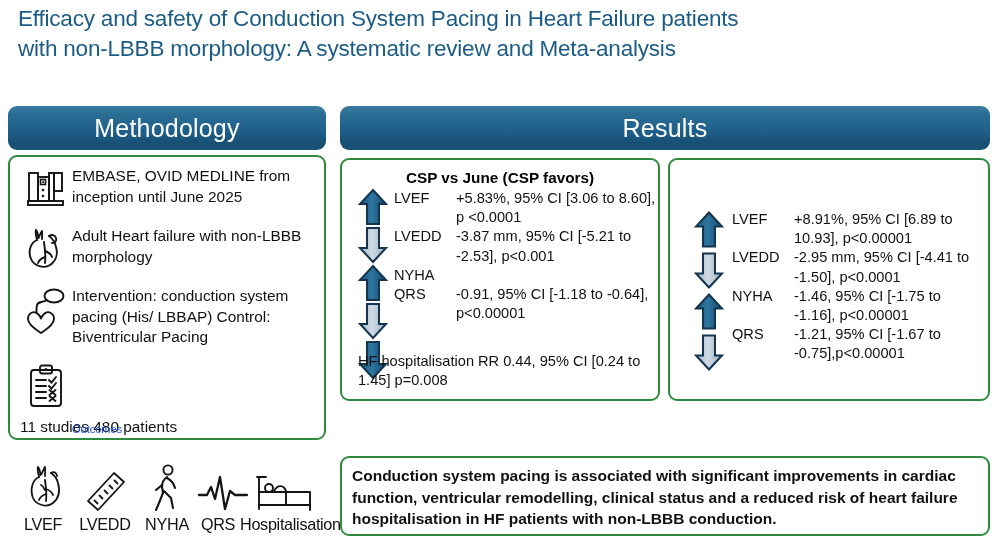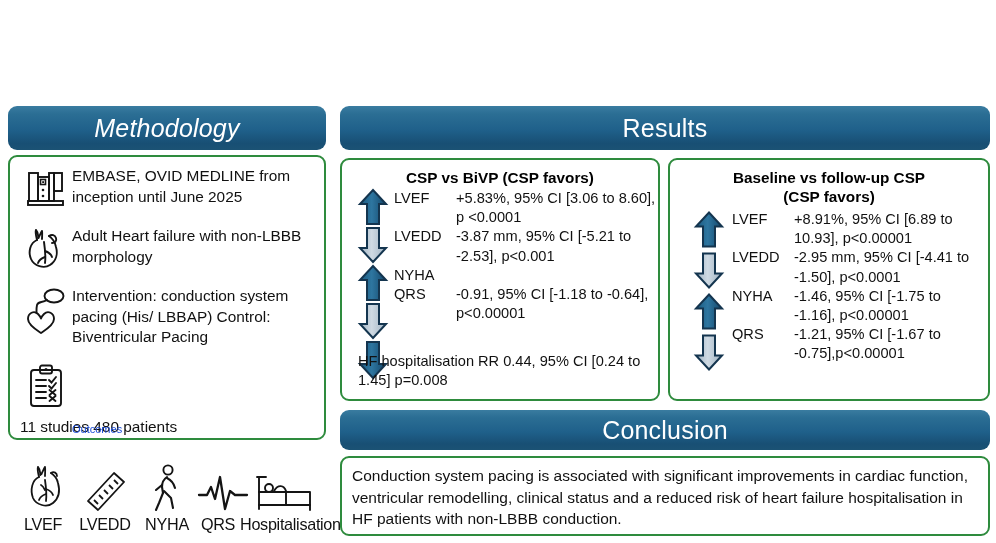--- a/index.html
+++ b/index.html
@@ -24,21 +24,21 @@
   
   .banner{
     position:absolute;
     border-radius:9px;
     background:linear-gradient(to bottom,#3a7ca0 0%,#2b6e94 18%,#1f608a 55%,#184f74 85%,#1b5274 100%);
     color:#ffffff;
     display:flex;align-items:center;justify-content:center;
     font-size:25px;
     letter-spacing:0.2px;
   }
-  #banner-methodology{left:8px;top:106px;width:318px;height:44px;font-style:italic;}
+  #banner-methodology{left:8px;top:106px;width:318px;height:44px;}
   #banner-results{left:340px;top:106px;width:650px;height:44px;}
   #banner-conclusion{left:340px;top:410px;width:650px;height:40px;}
 
   
   .gbox{
     position:absolute;
     border:2.1px solid #2e8b3d;
     border-radius:9px;
     background:#ffffff;
     box-sizing:border-box;
@@ -89,39 +89,40 @@
     display:flex;
     font-size:14.6px;line-height:19.2px;color:#111111;
   }
   .res-label{flex:0 0 62px;}
   .res-val{flex:1;}
   .res-wide{font-size:14.6px;line-height:19.2px;color:#111111;}
 
   
   #conclusion-text{
     position:absolute;left:10px;top:7px;width:628px;
-    font-size:15.5px;line-height:21.5px;color:#111111;
+    font-size:15.5px;line-height:21.5px;color:#111111;font-weight:bold;
   }
 
   svg{display:block;}
 </style>
 </head>
 <body>
 
 <div class="poster">
 
+  <div class="title">
+    <span>Efficacy and safety of Conduction System Pacing in Heart Failure patients</span>
+    <span class="l2">with non-LBBB morphology: A systematic review and Meta-analysis</span>
+  </div>
 
   <div class="banner" id="banner-methodology">
     <span>Methodology</span>
   </div>
   <div class="banner" id="banner-results">
     <span>Results</span>
-  </div>
-  <div class="banner" id="banner-conclusion">
-    <span>Conclusion</span>
   </div>
 
   <div class="gbox" id="box-methodology">
 
     <div class="m-row" id="mrow-1">
       <div class="m-icon">
         <svg width="42" height="42" viewBox="0 0 42 42">
           <g fill="none" stroke="#141414" stroke-width="1.9">
             <rect x="4" y="6" width="9" height="28"></rect>
             <rect x="13" y="10" width="11" height="24"></rect>
@@ -255,21 +256,21 @@
     <div id="outcome-labels">
       <div class="ol" style="flex:0 0 58px;">LVEF</div>
       <div class="ol" style="flex:0 0 66px;">LVEDD</div>
       <div class="ol" style="flex:0 0 58px;">NYHA</div>
       <div class="ol" style="flex:0 0 44px;">QRS</div>
       <div class="ol" style="flex:1;text-align:right;">Hospitalisation</div>
     </div>
   </div>
 
   <div class="gbox" id="box-res-left">
-    <div class="res-head">CSP vs BiVP (CSP favors)</div>
+    <div class="res-head">CSP vs June (CSP favors)</div>
 
     <div class="arrow-col" style="left:14px;top:28px;">
       <svg width="34" height="38" viewBox="0 0 34 38">
         <defs>
             <linearGradient id="gdU1" x1="0" y1="0" x2="1" y2="0">
           <stop offset="0%" stop-color="#1b5a80"></stop>
               <stop offset="45%" stop-color="#2e76a0"></stop>
               <stop offset="100%" stop-color="#14466a"></stop>
         </linearGradient>
           </defs>
@@ -318,24 +319,20 @@
       <div class="res-line">
         <div class="res-label">QRS</div>
         <div class="res-val">-0.91, 95% CI [-1.18 to -0.64], p&lt;0.00001</div>
       </div>
     </div>
 
     <div class="res-wide" style="position:absolute;left:16px;top:192px;width:292px;">HF hospitalisation RR 0.44, 95% CI [0.24 to 1.45] p=0.008</div>
   </div>
 
   <div class="gbox" id="box-res-right">
-    <div class="res-head">
-      <span>Baseline vs follow-up CSP</span><br>
-      <span>(CSP favors)</span>
-    </div>
 
     <div class="arrow-col" style="left:22px;top:49px;">
       <svg width="34" height="41" viewBox="0 0 34 38">
         <polygon points="17,2 30,16 23,16 23,36 11,36 11,16 4,16" fill="url(#gdU1)" stroke="#14354f" stroke-width="2"></polygon>
       </svg>
       <svg width="34" height="41" viewBox="0 0 34 38">
         <polygon points="17,36 30,22 23,22 23,2 11,2 11,22 4,22" fill="url(#gdD1)" stroke="#14354f" stroke-width="2"></polygon>
       </svg>
       <svg width="34" height="41" viewBox="0 0 34 38">
         <polygon points="17,2 30,16 23,16 23,36 11,36 11,16 4,16" fill="url(#gdU1)" stroke="#14354f" stroke-width="2"></polygon>

